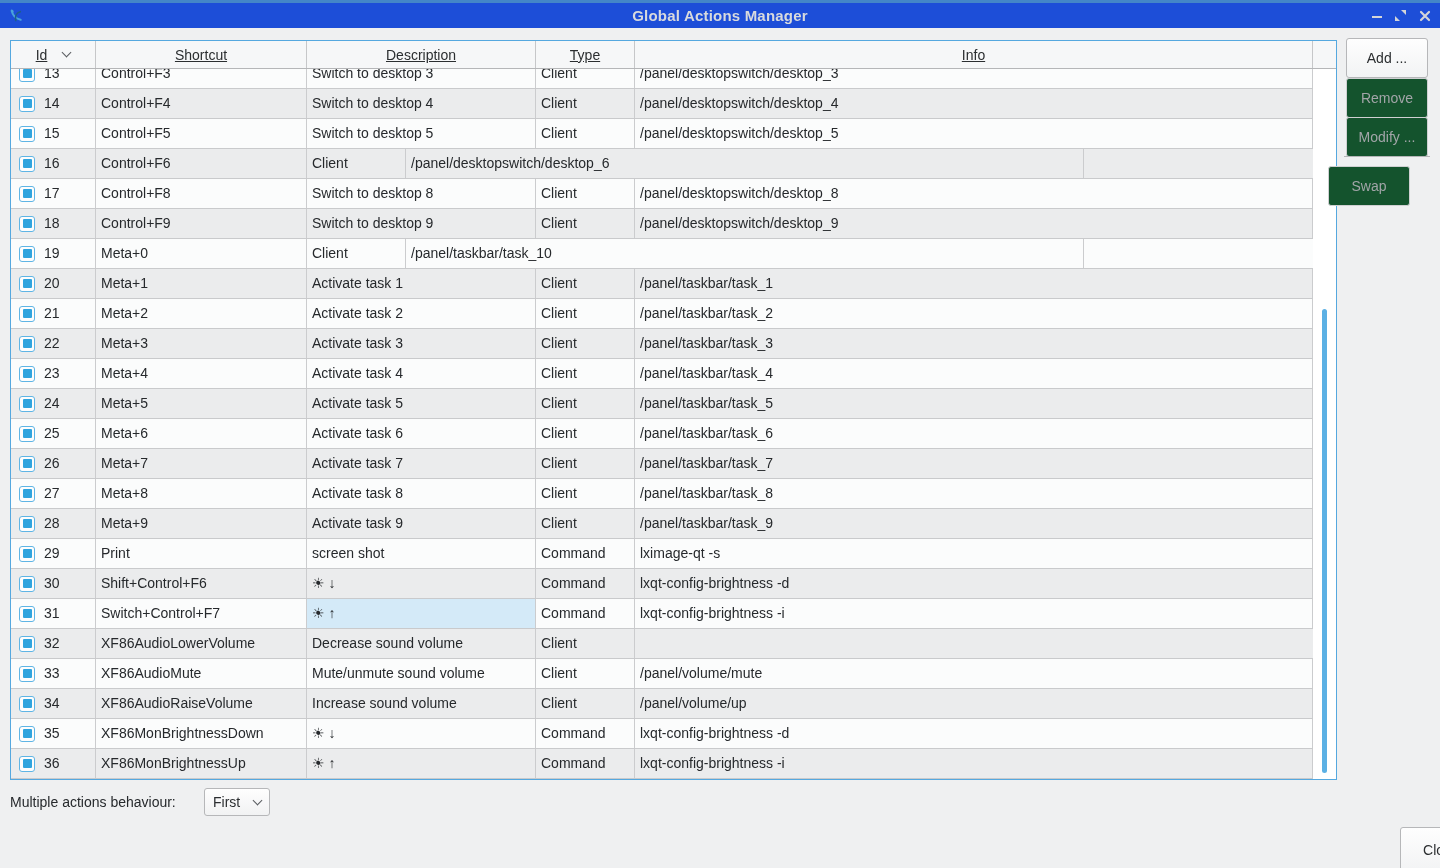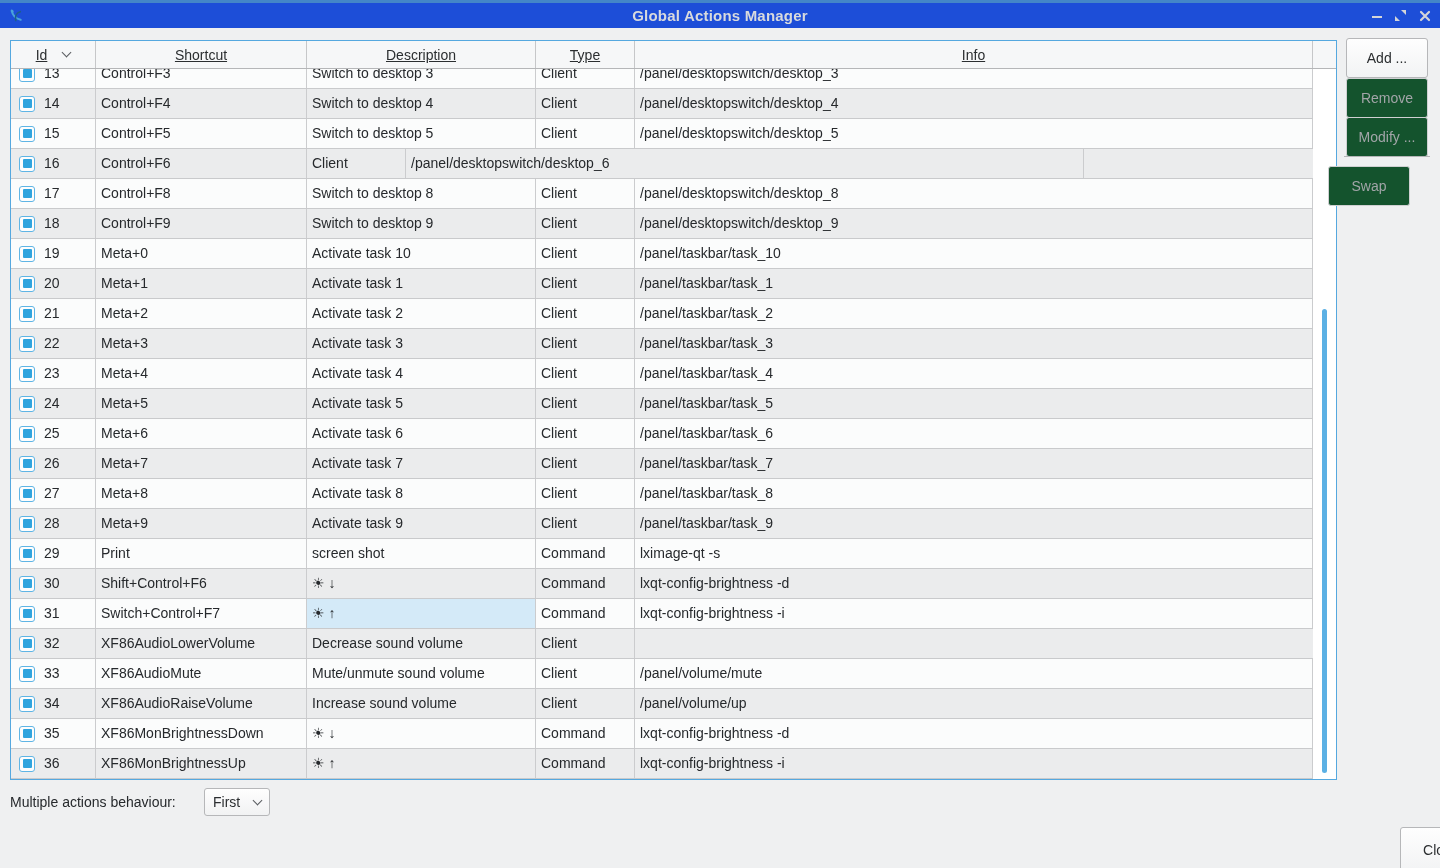--- a/index.html
+++ b/index.html
@@ -209,21 +209,20 @@
   </div>
 
   <div class="trow">
     <div class="cell c-id">
       <span class="checkbox">
         <span class="checkbox-inner"></span>
       </span>
       <span class="id-text">19</span>
     </div>
     <div class="cell c-shortcut">Meta+0</div>
-    <div class="cell c-desc">Activate task 10</div>
     <div class="cell c-type">Client</div>
     <div class="cell c-info">/panel/taskbar/task_10</div>
   </div>
 
   <div class="trow alt">
     <div class="cell c-id">
       <span class="checkbox">
         <span class="checkbox-inner"></span>
       </span>
       <span class="id-text">20</span>

